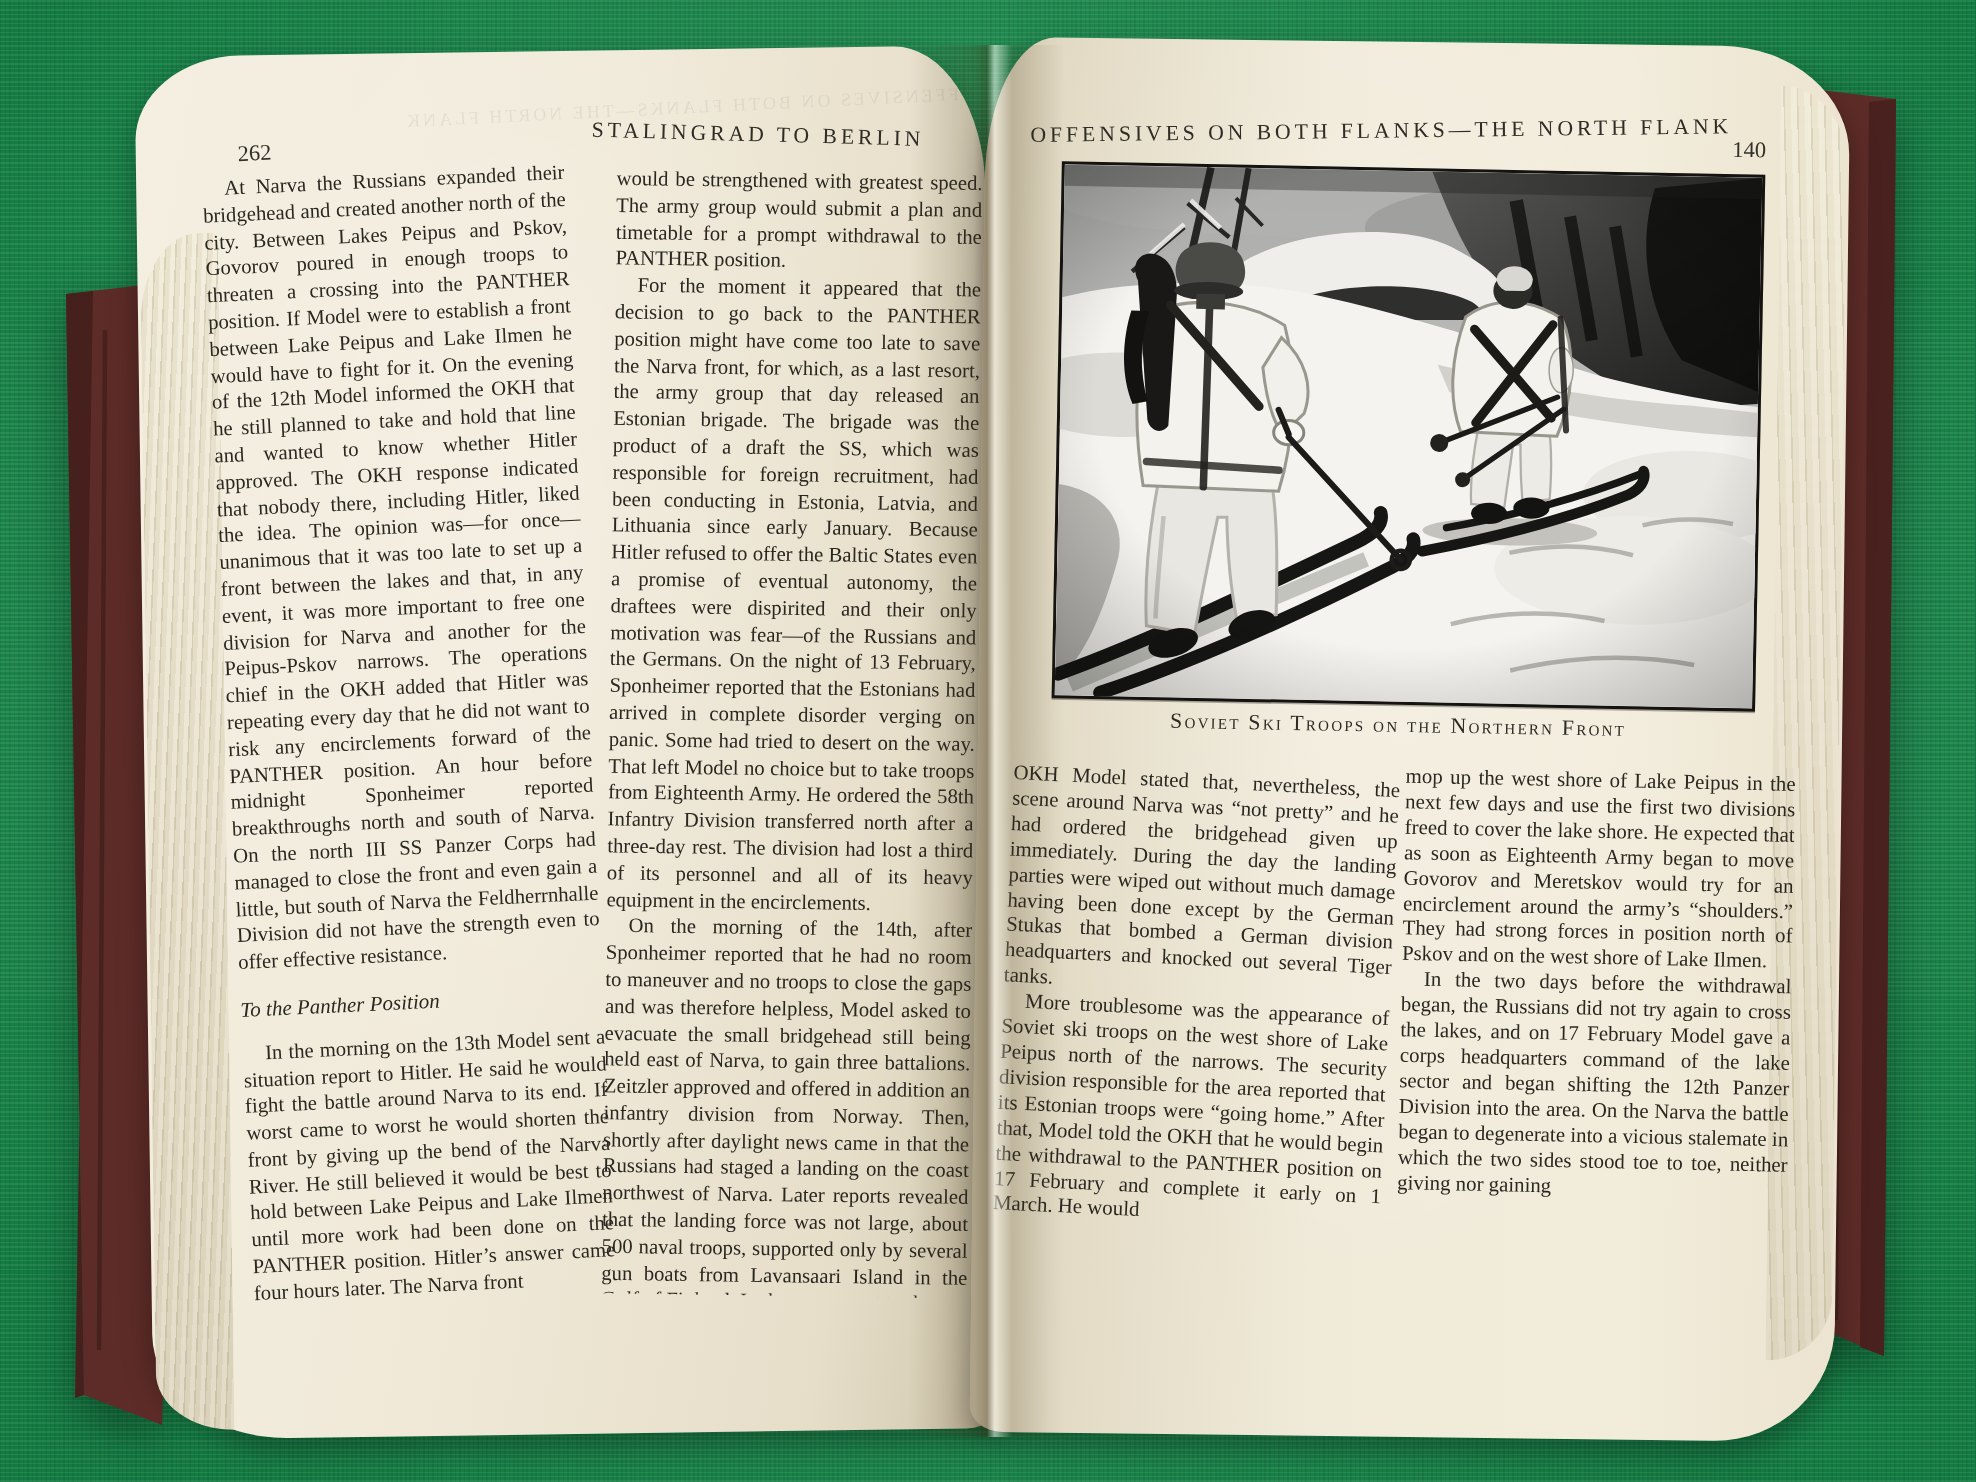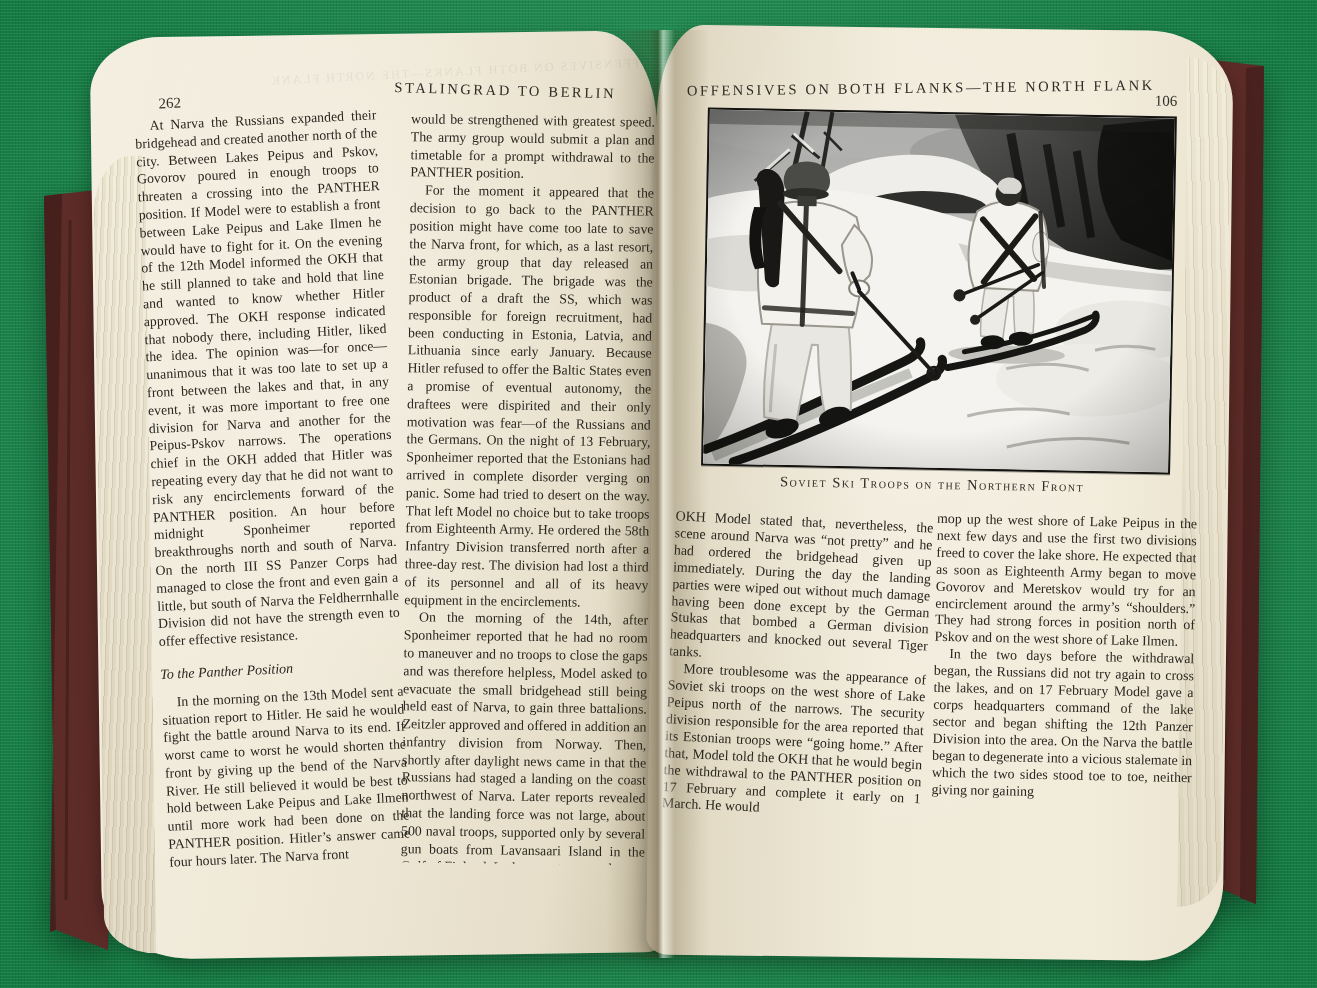--- a/index.html
+++ b/index.html
@@ -86,21 +86,21 @@
       <p>would be strengthened with greatest speed.  The army group would submit a plan and timetable for a prompt withdrawal to the PANTHER position.</p>
       <p class="indent">For the moment it appeared that the decision to go back to the PANTHER position might have come too late to save the Narva front, for which, as a last resort, the army group that day released an Estonian brigade.  The brigade was the product of a draft the SS, which was responsible for foreign recruitment, had been conducting in Estonia, Latvia, and Lithuania since early January.  Because Hitler refused to offer the Baltic States even a promise of eventual autonomy, the draftees were dispirited and their only motivation was fear—of the Russians and the Germans.  On the night of 13 February, Sponheimer reported that the Estonians had arrived in complete disorder verging on panic.  Some had tried to desert on the way.  That left Model no choice but to take troops from Eighteenth Army.  He ordered the 58th Infantry Division transferred north after a three-day rest.  The division had lost a third of its personnel and all of its heavy equipment in the encirclements.</p>
       <p class="indent">On the morning of the 14th, after Sponheimer reported that he had no room to maneuver and no troops to close the gaps and was therefore helpless, Model asked to evacuate the small bridgehead still being held east of Narva, to gain three battalions.  Zeitzler approved and offered in addition an infantry division from Norway.  Then, shortly after daylight news came in that the Russians had staged a landing on the coast northwest of Narva.  Later reports revealed that the landing force was not large, about 500 naval troops, supported only by several gun boats from Lavansaari Island in the Gulf of Finland.  In the report sent to the</p>
     </div>
   </div>
 
   <div class="page right-page">
     <div class="edge-right"></div>
     <div class="page-sheen"></div>
     <div class="running-head" style="left:30px;top:52px;transform:rotate(-1.4deg);">OFFENSIVES ON BOTH FLANKS—THE NORTH FLANK</div>
-    <div class="pgnum" style="left:498px;top:62px;">106</div>
+    <div class="pgnum" style="left:498px;top:62px;">140</div>
 
     <div class="illus-frame">
       <svg viewBox="0 0 463 352" aria-hidden="true">
         <defs>
           <linearGradient id="sky" x1="0" y1="0" x2="0" y2="1">
             <stop offset="0" stop-color="#a9a9a7"></stop>
               <stop offset="1" stop-color="#d8d7d4"></stop>
           </linearGradient>
           <linearGradient id="darkm" x1="0" y1="0" x2="1" y2="1">
             <stop offset="0" stop-color="#565654"></stop>

